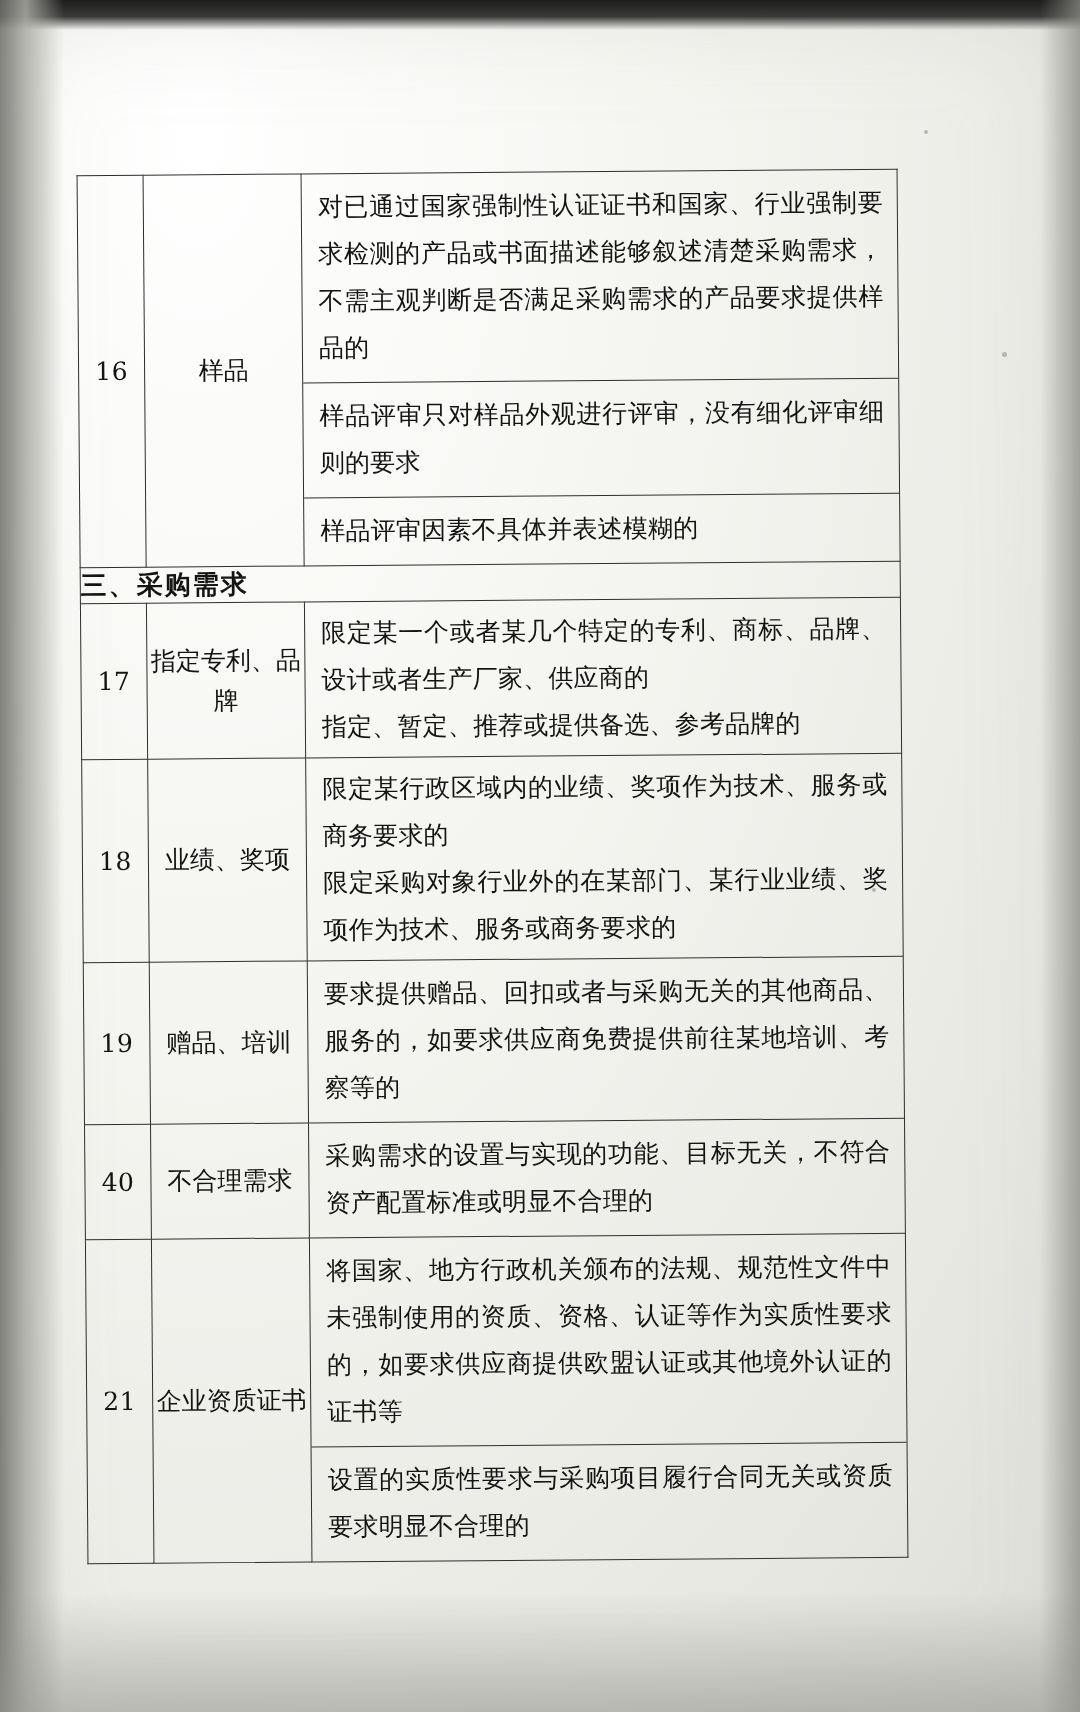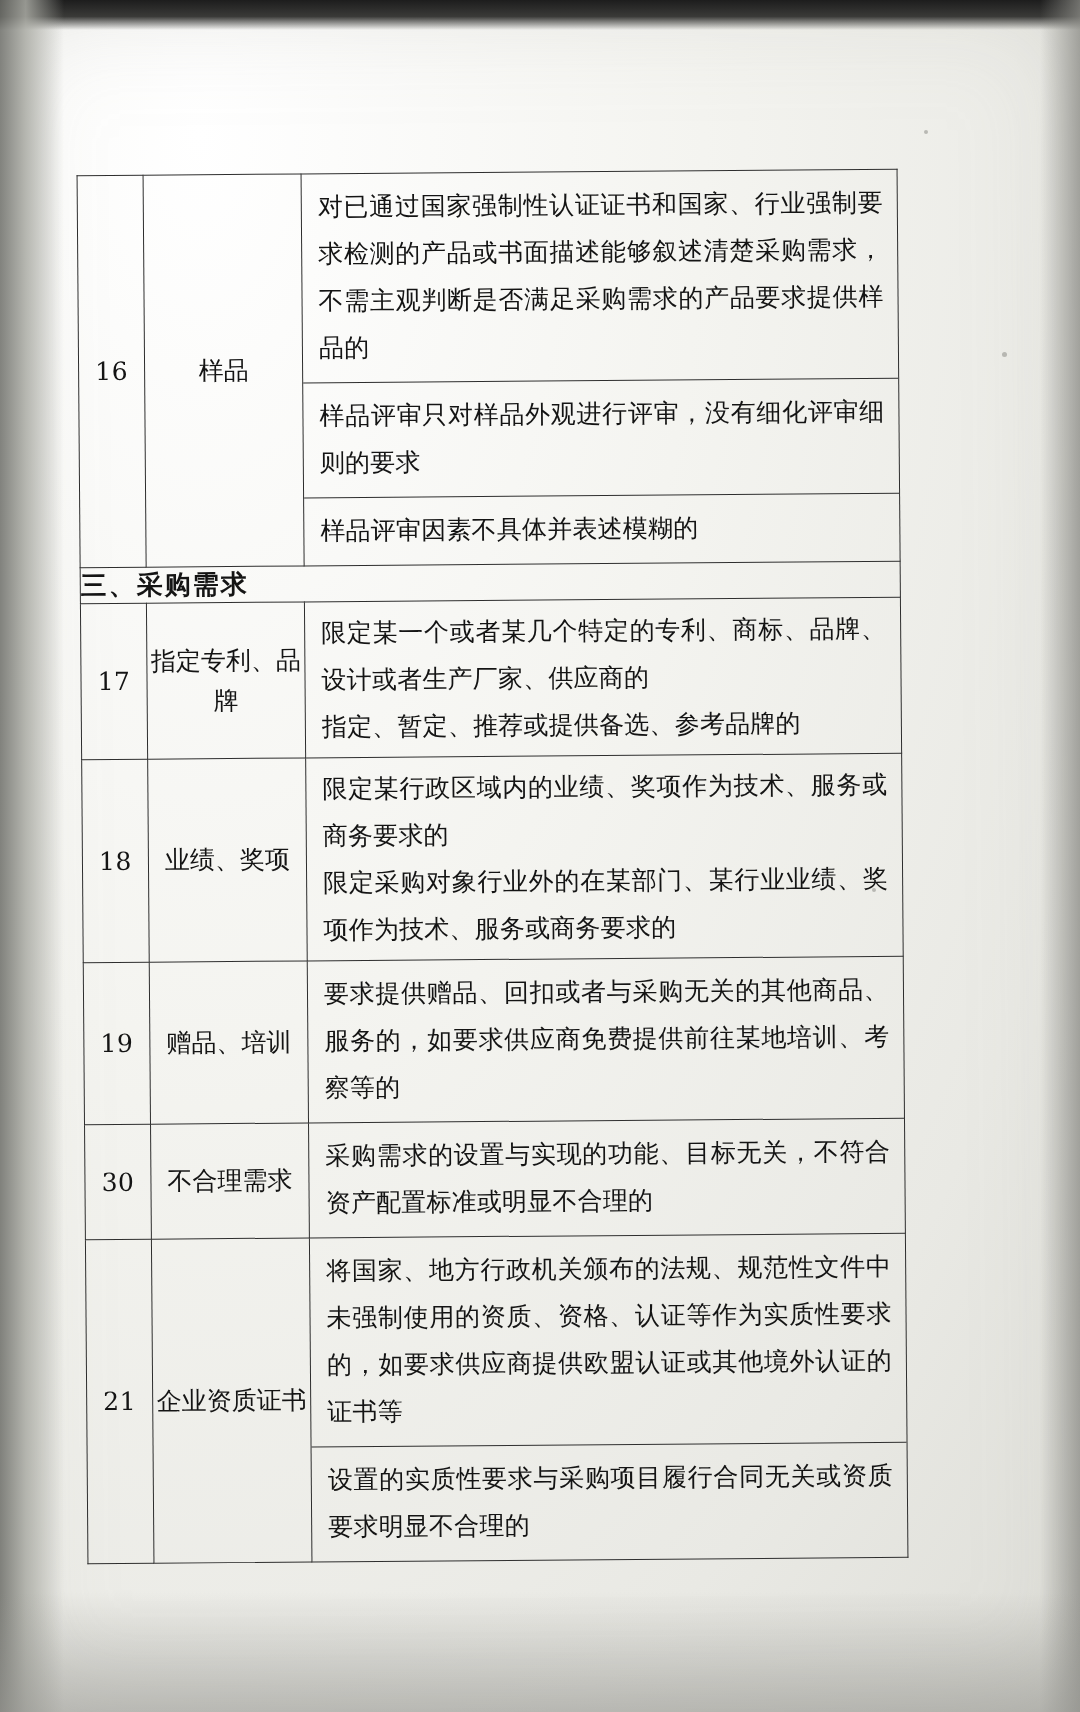--- a/index.html
+++ b/index.html
@@ -233,21 +233,21 @@
                     <td>
               <div class="para">要求提供赠品、回扣或者与采购无关的其他商品、服务的，如要求供应商免费提供前往某地培训、考察等的</div>
             </td>
                   </tr>
                 </tbody>
               </table>
           </td>
         </tr>
 
         <tr>
-          <td class="num">30</td>
+          <td class="num">40</td>
           <td class="name">不合理需求</td>
           <td class="body-cell">
             <table>
                 <tbody>
                   <tr>
                     <td>
               <div class="para">采购需求的设置与实现的功能、目标无关，不符合资产配置标准或明显不合理的</div>
             </td>
                   </tr>
                 </tbody>

